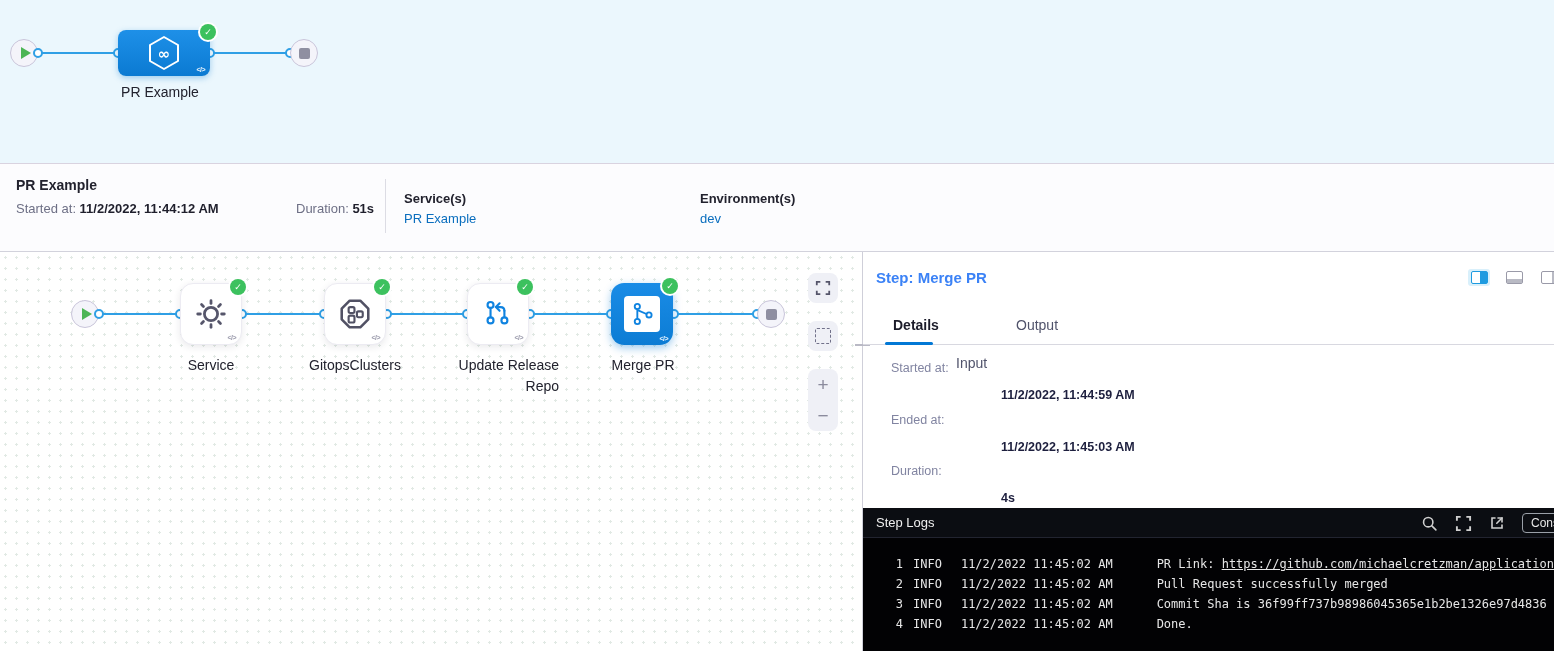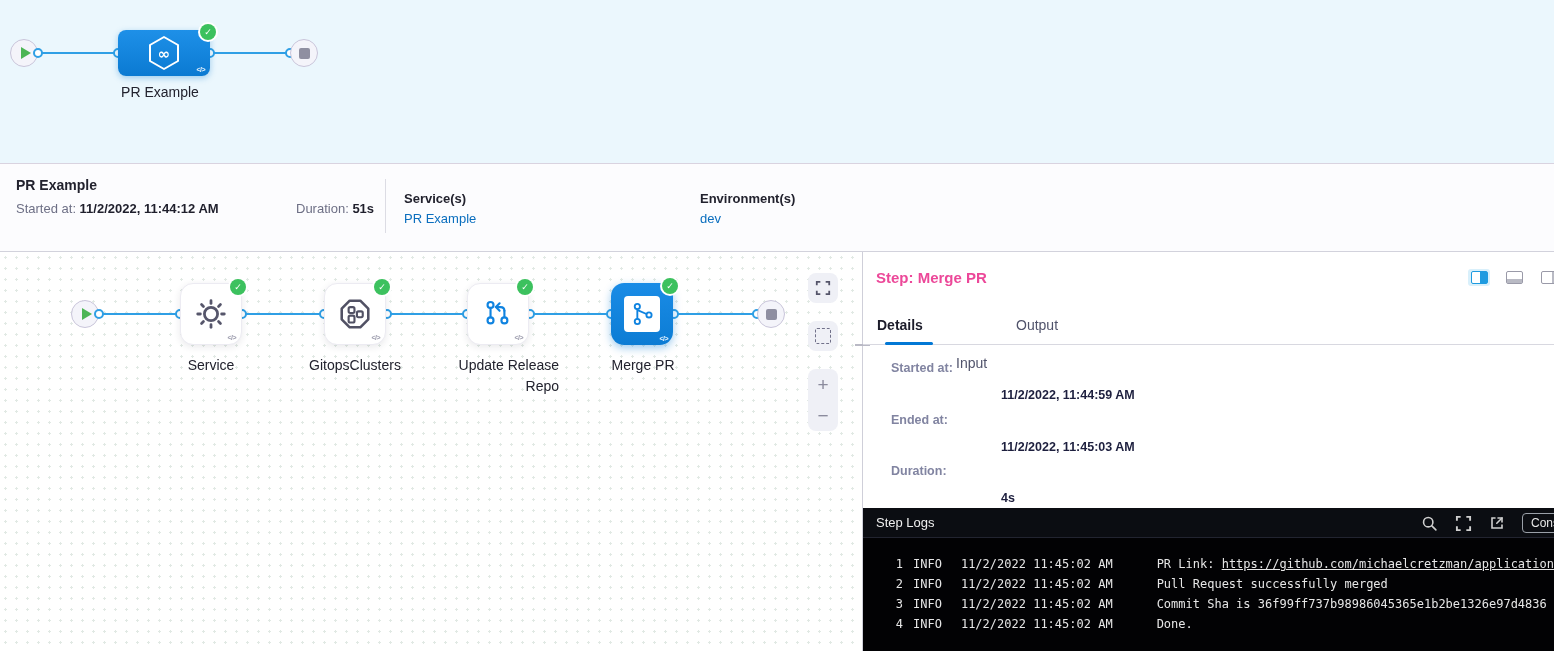--- a/index.html
+++ b/index.html
@@ -49,36 +49,36 @@
   
   .zctl{position:absolute;left:808px;width:30px;background:#eff0f6;border-radius:8px;display:flex;align-items:center;justify-content:center;cursor:pointer;}
   .zctl.sq{height:30px;}
   .zoom-panel{position:absolute;left:808px;top:117px;width:30px;height:62px;background:#eff0f6;border-radius:8px;display:flex;flex-direction:column;align-items:center;justify-content:space-around;}
   .zoom-glyph{font-size:19px;color:#8b8b9d;line-height:1;cursor:pointer;}
   .dash-sq{width:14px;height:14px;border:1.4px dashed #71718a;border-radius:2px;}
 
   
   .step-panel{position:absolute;left:862px;top:252px;width:692px;height:399px;background:#fff;border-left:1px solid #cfcfd9;box-sizing:border-box;}
   .resize-tick{position:absolute;left:-8px;top:92px;width:15px;height:2px;background:#b9b9c5;}
-  .sp-title{position:absolute;left:13px;top:17px;font-size:15px;font-weight:bold;color:#ec4899;}
+  .sp-title{position:absolute;left:13px;top:17px;font-size:15px;font-weight:bold;color:#3b82f6;}
   .layout-icons{position:absolute;right:-6px;top:17px;display:flex;gap:13px;}
   .li-wrap{width:22px;height:17px;border-radius:3px;display:flex;align-items:center;justify-content:center;cursor:pointer;}
   .li-wrap.active{background:#d9f0fb;}
   .li-rect{width:15px;height:11px;border:1.5px solid #9a9aa8;border-radius:2px;box-sizing:content-box;position:relative;background:#fff;}
   .li-rect.blue{border-color:#1e9be0;}
   .li-rect.blue::after{content:"";position:absolute;right:0;top:0;width:45%;height:100%;background:#1e9be0;}
   .li-rect.bottom::after{content:"";position:absolute;left:0;bottom:0;width:100%;height:4px;background:#b9bac4;}
   .li-rect.right::after{content:"";position:absolute;right:0;top:0;width:5px;height:100%;background:#b9bac4;}
   .tabbar{position:absolute;left:0;top:55px;width:100%;height:38px;border-bottom:1px solid #d8d8e0;box-sizing:border-box;}
   .tab{position:absolute;top:10px;font-size:14px;color:#50536b;cursor:pointer;}
   .tab.active{color:#1c1c2a;font-weight:bold;}
   .tab-underline{position:absolute;left:22px;bottom:-1px;width:48px;height:3px;background:#0278d5;border-radius:2px;}
   .details{position:absolute;left:28px;top:110px;}
   .detail-row{display:flex;margin-bottom:11px;font-size:12.5px;line-height:13.5px;}
-  .dlabel{width:110px;color:#8184a1;font-weight:700;}
+  .dlabel{width:110px;color:#8184a1;font-weight:400;}
   .dvalue{color:#1d1f3e;font-weight:600;margin-top:27px;}
   .dlink{color:#0a6ebe;font-weight:600;cursor:pointer;}
 
   
   .logs{position:absolute;left:0;top:256px;width:740px;height:143px;background:#020204;}
   .logs-header{position:absolute;left:0;top:0;width:100%;height:30px;background:#0b0d12;border-bottom:1px solid #222430;box-sizing:border-box;display:flex;align-items:center;}
   .logs-title{margin-left:13px;font-size:13px;color:#efefef;}
   .logs-icons{position:absolute;left:558px;top:0;height:30px;display:flex;align-items:center;gap:17px;}
   .console-btn{border:1px solid #9aa0a8;border-radius:4px;color:#e8e8e8;font-size:12px;padding:2px 8px;white-space:nowrap;cursor:pointer;}
   .log-body{position:absolute;left:0;top:30px;width:100%;height:113px;font-family:"DejaVu Sans Mono","Liberation Mono",monospace;font-size:12px;color:#e6e6e6;padding-top:16px;box-sizing:border-box;}
@@ -256,21 +256,21 @@
       </div>
     <div class="li-wrap">
         <div class="li-rect bottom"></div>
       </div>
     <div class="li-wrap">
         <div class="li-rect right"></div>
       </div>
   </div>
 
   <div class="tabbar">
-    <div class="tab active" style="left:14px;">Details</div>
+    <div class="tab active" style="left:30px;">Details</div>
     <div class="tab" style="left:93px;margin-top:38px;">Input</div>
     <div class="tab" style="left:153px;">Output</div>
     <div class="tab-underline"></div>
   </div>
 
   <div class="details">
     <div class="detail-row">
       <span class="dlabel">Started at:</span>
       <span class="dvalue">11/2/2022, 11:44:59 AM</span>
     </div>

